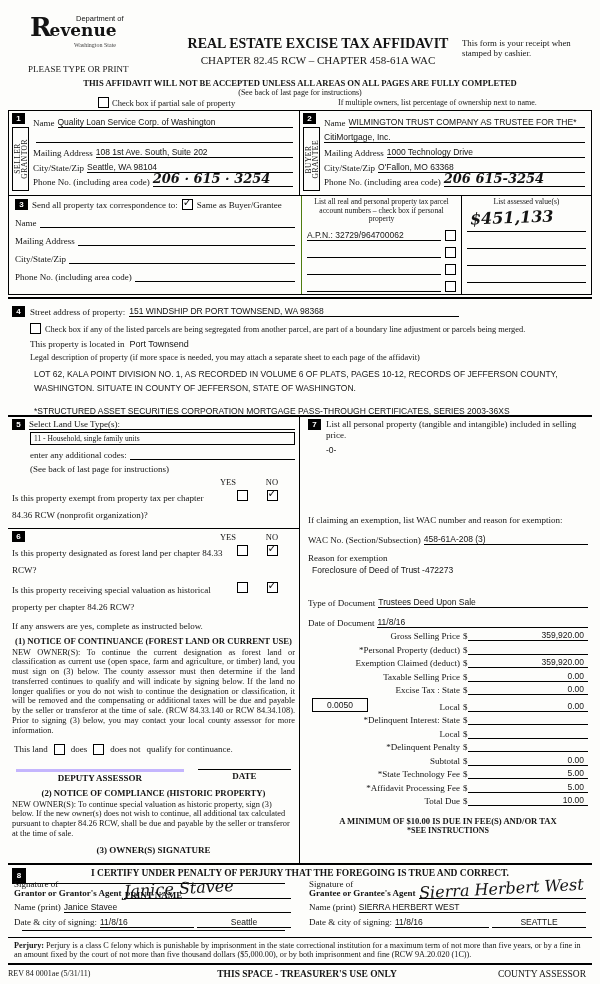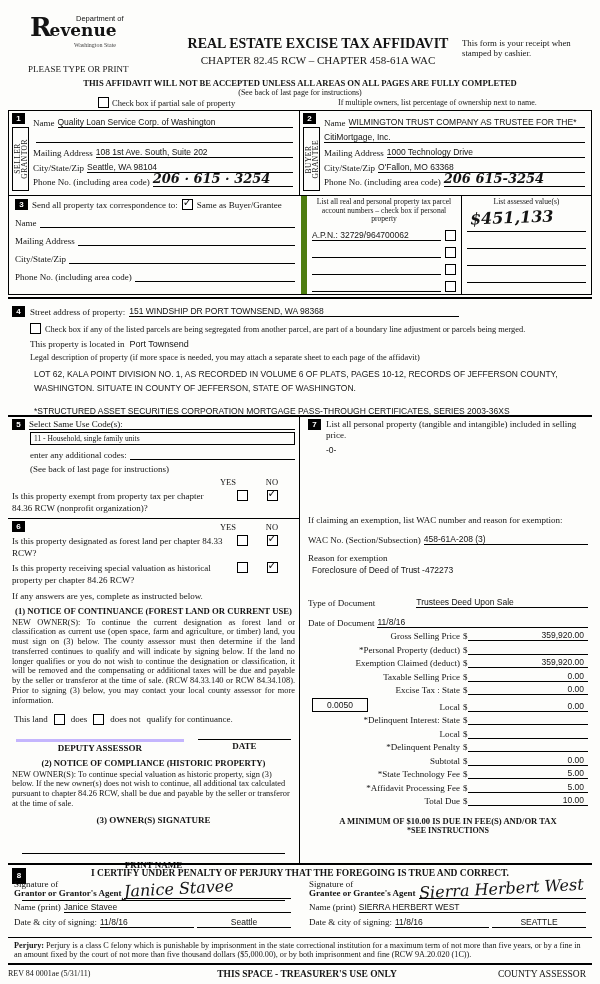--- a/index.html
+++ b/index.html
@@ -41,42 +41,42 @@
   .vlabel{position:absolute;left:3px;top:16px;bottom:4px;width:15px;border:1px solid #000;
         display:flex;align-items:center;justify-content:center;}
   .vlabel span{writing-mode:vertical-rl;transform:rotate(180deg);font-size:7.5px;letter-spacing:.5px;text-align:center;line-height:7px;}
   .pbox .badge{position:absolute;left:3px;top:2px;}
   .frow{display:flex;align-items:flex-end;margin-top:4px;}
   .frow .lab{flex:none;}
   .uval{border-bottom:1px solid #000;}
   
   .row3{display:flex;border:1px solid #000;border-top:none;}
   .c3a{width:292px;box-sizing:border-box;padding:3px 6px;}
-  .c3b{width:160px;box-sizing:border-box;border-left:6px solid #4d7c0f;padding:2px 5px;}
+  .c3b{width:160px;box-sizing:border-box;border-left:1px solid #4d7c0f;padding:2px 5px;}
   .c3c{flex:1;box-sizing:border-box;border-left:1px solid #000;padding:2px 5px;position:relative;}
   .c3hdr{font-size:7.6px;text-align:center;line-height:8.5px;}
   .pline{display:flex;align-items:flex-end;margin-top:6px;}
   .pline .cb{margin-left:4px;}
   .assessed-hand{position:absolute;left:8px;top:12px;font-size:16px;transform:rotate(-2deg);}
   .s3top{display:flex;align-items:center;gap:4px;}
   
   .sec4{border-top:2px solid #000;border-bottom:2px solid #000;margin-top:2px;padding:4px 4px 2px 4px;height:120px;box-sizing:border-box;}
   .s4row{display:flex;align-items:flex-end;margin-top:3px;}
   .legal{font-size:8.4px;margin-top:4px;}
   .legal-body{margin:5px 0 0 8px;width:555px;line-height:14px;}
   
   .main{display:flex;height:446px;}
   .lcol{width:292px;box-sizing:border-box;border-right:1px solid #000;padding:0;}
   .rcol{flex:1;box-sizing:border-box;padding:2px 4px 0 8px;}
   .sec5{border-bottom:1px solid #000;padding:2px 4px 4px 4px;}
   .s5head{display:flex;align-items:flex-end;gap:4px;}
   .codebox{border:1px solid #000;margin:2px 0 0 18px;padding:1px 3px;font-size:7.5px;}
   .yn{display:flex;justify-content:flex-end;gap:14px;font-size:8.5px;font-weight:normal;margin-top:3px;padding-right:8px;}
   .qrow{display:flex;margin-top:3px;}
-  .qrow .qt{flex:1;padding-right:4px;line-height:12px;}
+  .qrow .qt{flex:1;padding-right:4px;line-height:17px;}
   .qcol{width:30px;text-align:center;flex:none;}
   .sec6{padding:2px 4px;}
   .ifany{margin-top:5px;}
   .nt{font-weight:bold;text-align:center;font-size:8.7px;margin-top:5px;}
   .nb{text-align:justify;font-size:8.35px;line-height:9.8px;margin-top:2px;}
   .landrow{display:flex;align-items:center;gap:6px;margin:8px 0 2px 2px;}
   .sigpair{display:flex;gap:14px;margin-top:14px;padding:0 4px;}
   .sigpair .sl{flex:1.8;border-top:3px solid #c4b5fd;text-align:center;font-weight:bold;padding-top:1px;}
   .sigpair .sr{flex:1;border-top:1px solid #000;text-align:center;font-weight:bold;padding-top:1px;}
   .ownsig{font-weight:bold;text-align:center;margin-top:6px;}
@@ -270,21 +270,21 @@
     <div class="legal-body typed" style="margin-left:22px;">LOT 62, KALA POINT DIVISION NO. 1, AS RECORDED IN VOLUME 6 OF PLATS, PAGES 10-12, RECORDS OF JEFFERSON COUNTY, WASHINGTON. SITUATE IN COUNTY OF JEFFERSON, STATE OF WASHINGTON.</div>
     <div class="legal-body typed" style="margin-left:22px;margin-top:9px;">*STRUCTURED ASSET SECURITIES CORPORATION MORTGAGE PASS-THROUGH CERTIFICATES, SERIES 2003-36XS</div>
   </div>
 
   <div class="main">
 
     <div class="lcol">
       <div class="sec5">
         <div class="s5head">
           <span class="badge">5</span>
-          <span class="uval" style="flex:1;">Select Same Use Code(s):</span>
+          <span class="uval" style="flex:1;">Select Land Use Type(s):</span>
         </div>
         <div class="codebox">11 - Household, single family units</div>
         <div class="frow" style="margin-left:18px;">
             <span class="lab">enter any additional codes:</span>
             <span class="fill"></span>
           </div>
         <div style="margin:4px 0 0 18px;">(See back of last page for instructions)</div>
         <div class="yn">
             <span class="qcol">YES</span>
             <span class="qcol">NO</span>
@@ -343,21 +343,21 @@
         <span style="line-height:11px;">List all  personal property (tangible and intangible) included in selling price.</span>
       </div>
       <div class="typed" style="margin:4px 0 0 18px;">-0-</div>
       <div style="margin-top:60px;">If claiming an exemption, list WAC number and reason for exemption:</div>
       <div class="wacrow">
         <span>WAC No. (Section/Subsection)</span>
         <span class="fill typed">458-61A-208 (3)</span>
       </div>
       <div style="margin-top:8px;">Reason for exemption</div>
       <div class="typed" style="margin:2px 0 0 4px;">Foreclosure of Deed of Trust -472273</div>
-      <div class="docrow" style="margin-top:22px;gap:38px;">
+      <div class="docrow" style="margin-top:22px;">
         <span>Type of Document</span>
         <span class="fill typed">Trustees Deed Upon Sale</span>
       </div>
       <div class="docrow">
         <span>Date of Document</span>
         <span class="fill typed">11/8/16</span>
       </div>
 
       <div class="taxrow">
           <span class="tlabel">Gross Selling Price</span>

